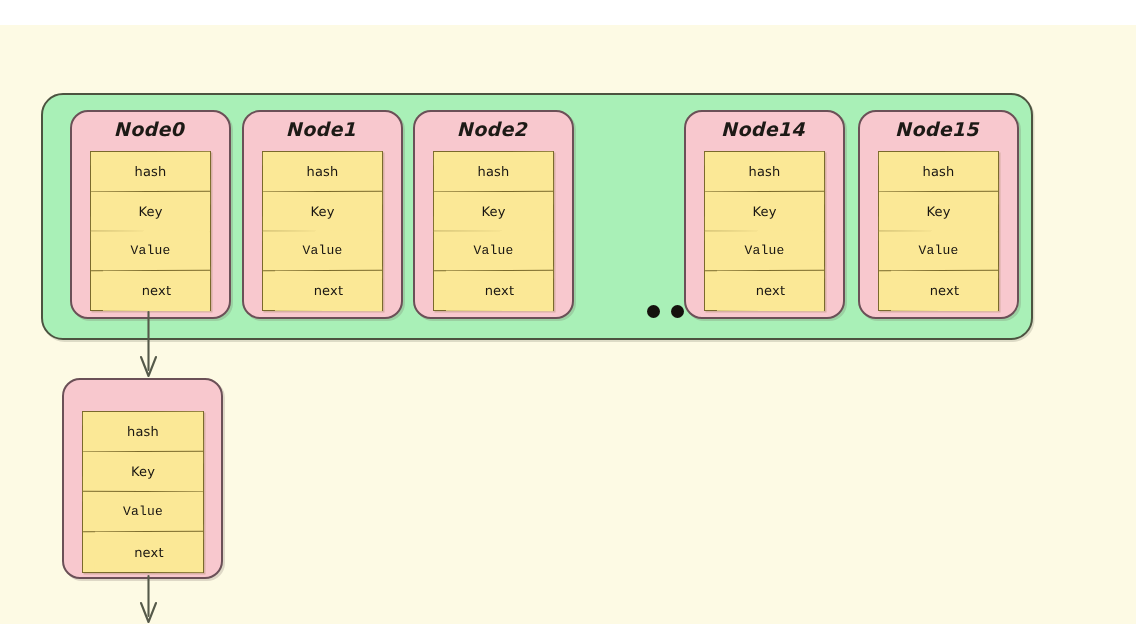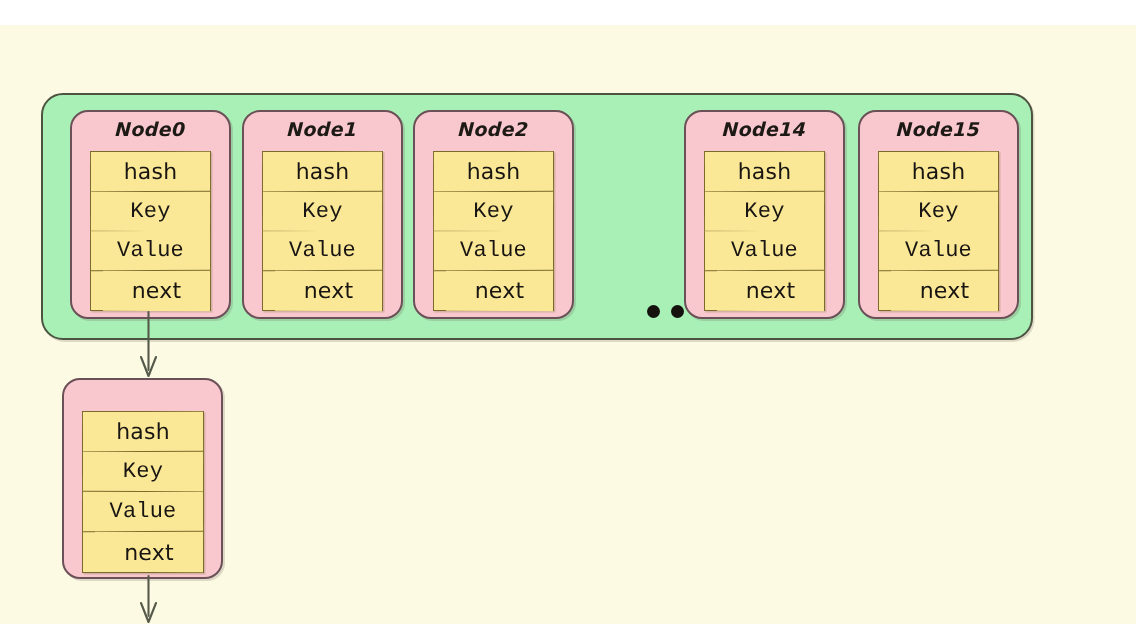--- a/index.html
+++ b/index.html
@@ -57,28 +57,28 @@
     box-sizing:border-box;
     background:#fbe896;
     box-shadow:1.5px 1.5px 0 rgba(120,100,40,.25);
   }
   .field{
     height:25%;
     box-sizing:border-box;
     border-bottom:1.6px solid #7a6a2c;
     display:flex;align-items:center;justify-content:center;
     font-family:"DejaVu Sans", sans-serif;
-    font-size:22px;
+    font-size:13px;
     color:#181512;
     letter-spacing:.2px;
     background:#fbe896;
   }
   .field:last-child{border-bottom:none;margin-left:12px;}
   .field.f1{transform:rotate(-0.25deg);}
-  .field.f2{transform:rotate(0.25deg);font-family:Liberation Mono, monospace;}
+  .field.f2{transform:rotate(0.25deg);}
   .field.f3{transform:rotate(-0.15deg);font-family:Liberation Mono, monospace;}
   .field.f4{transform:rotate(0.15deg);}
 
   
   #ellipsis{
     position:absolute;left:604px;top:205px;width:60px;height:22px;
     display:flex;align-items:center;justify-content:space-between;
   }
   #ellipsis i{
     display:block;width:13px;height:13px;border-radius:50%;

